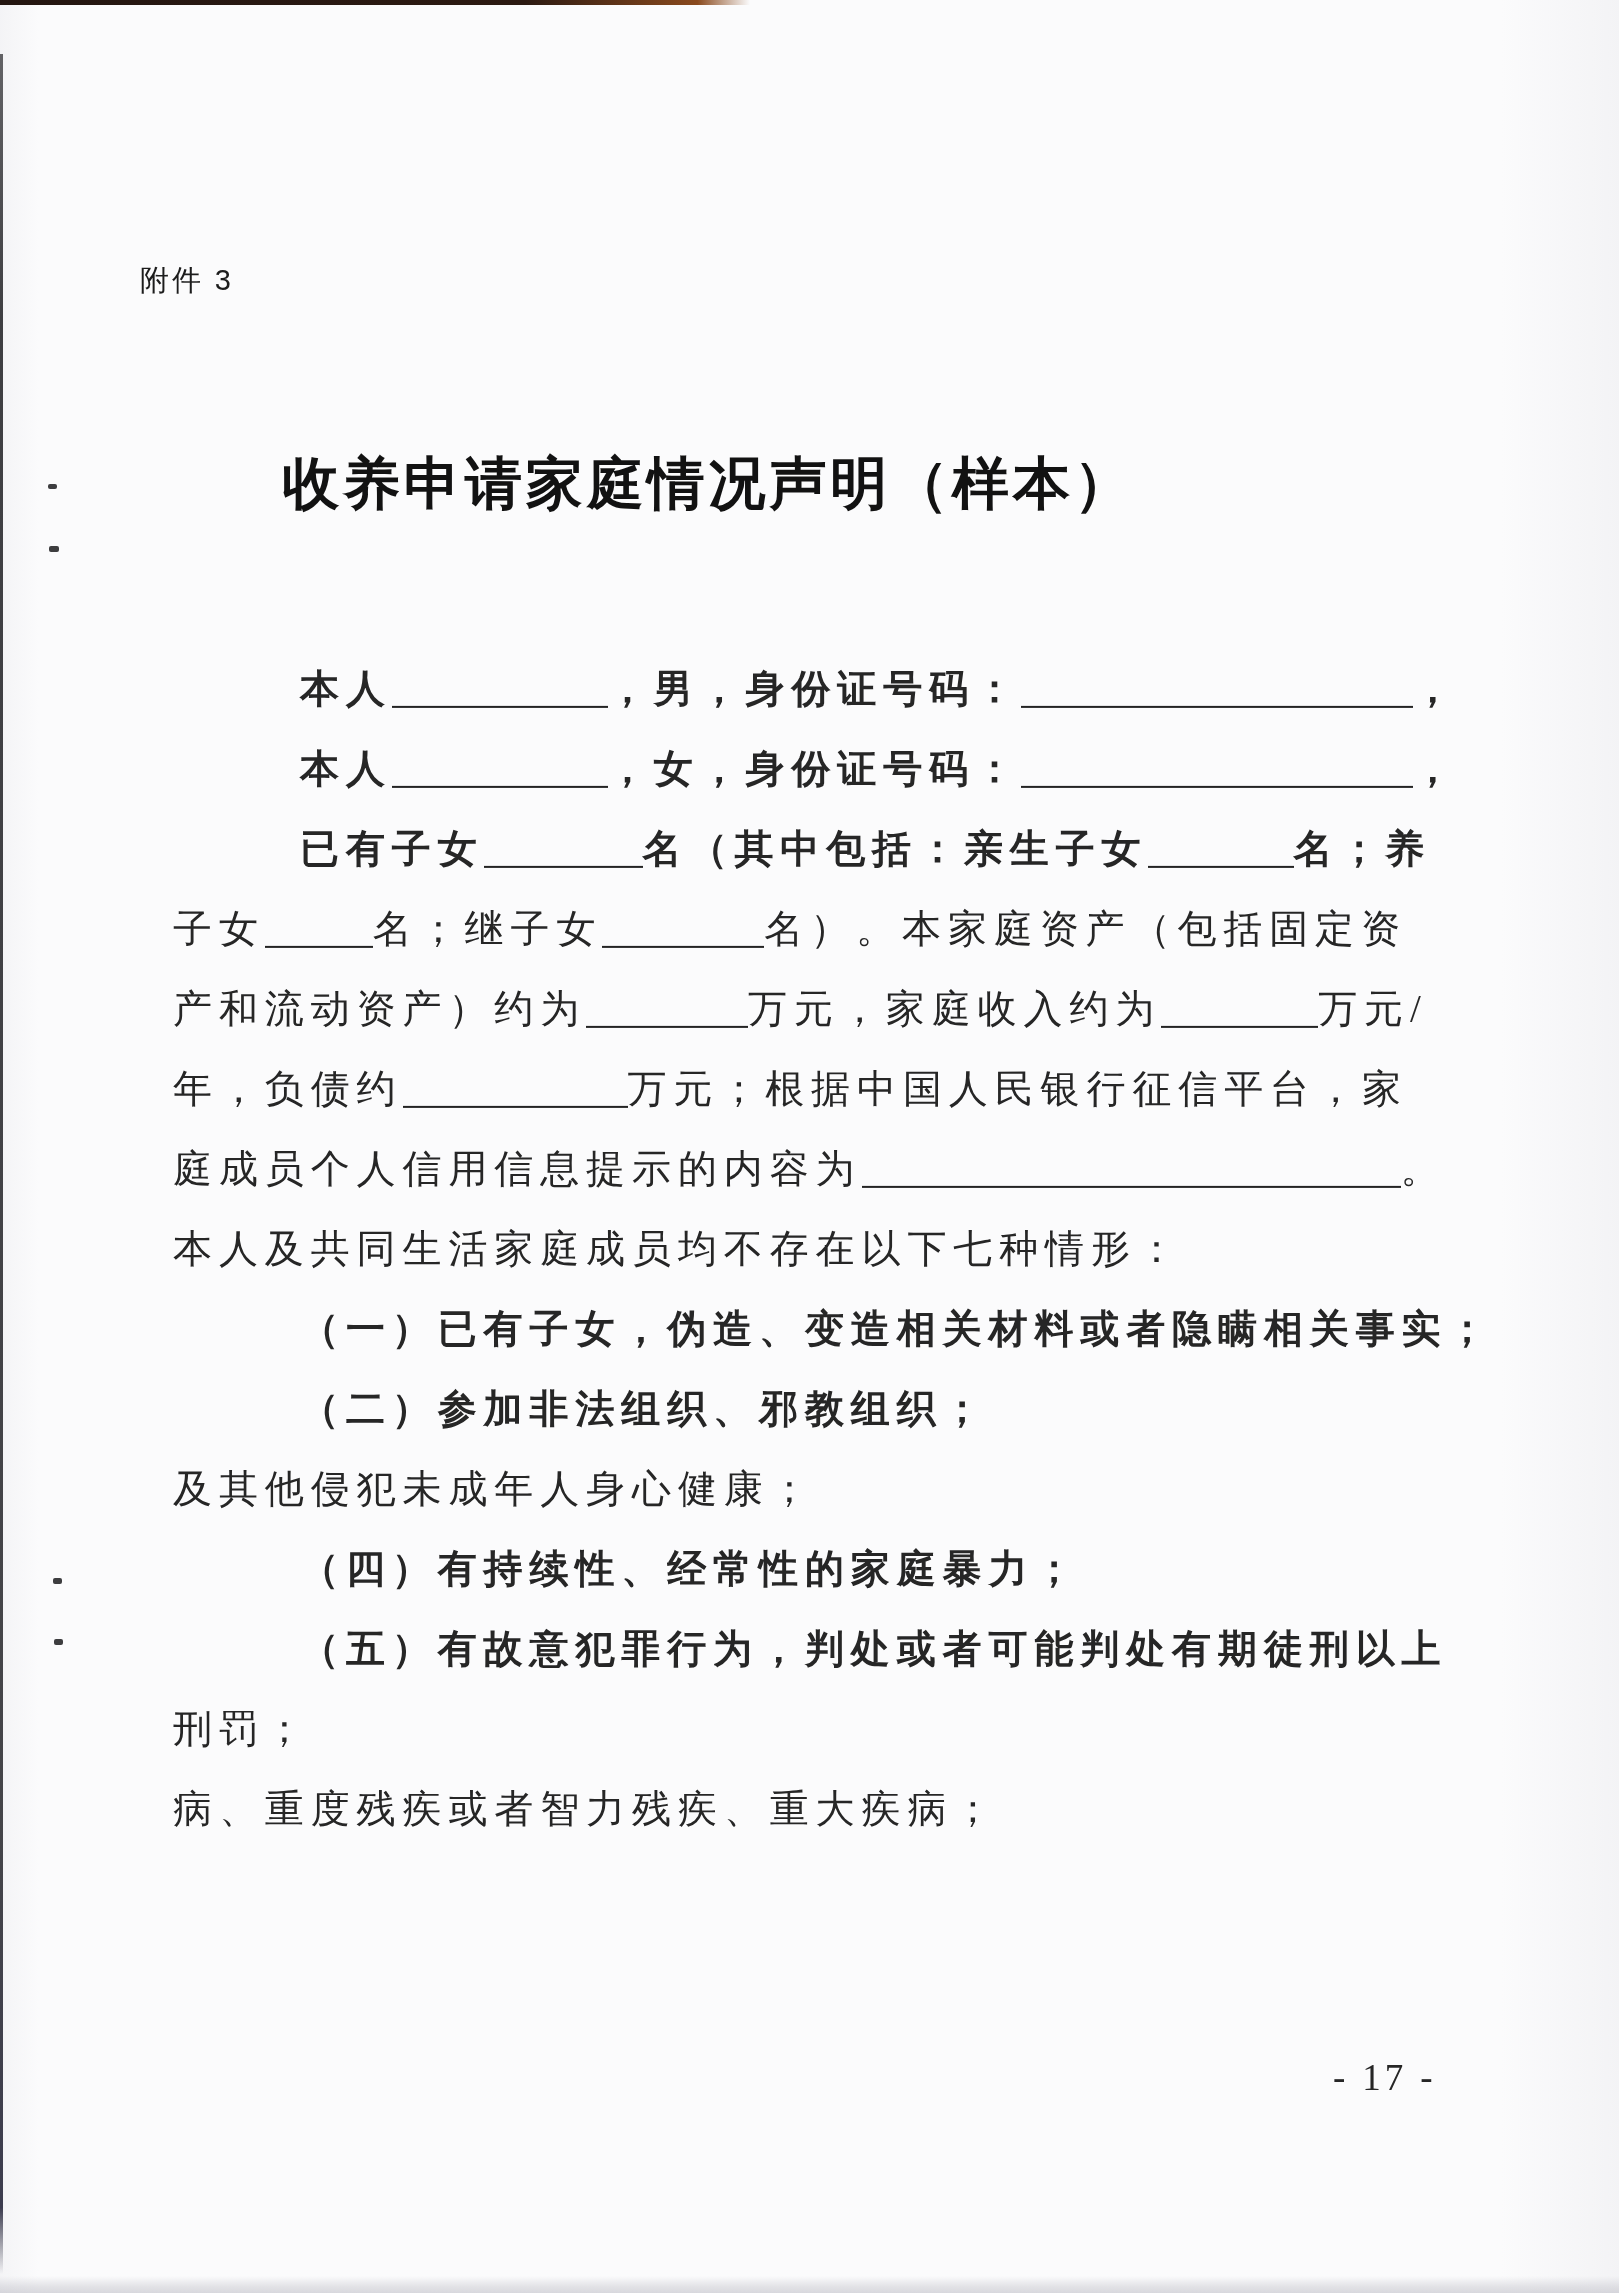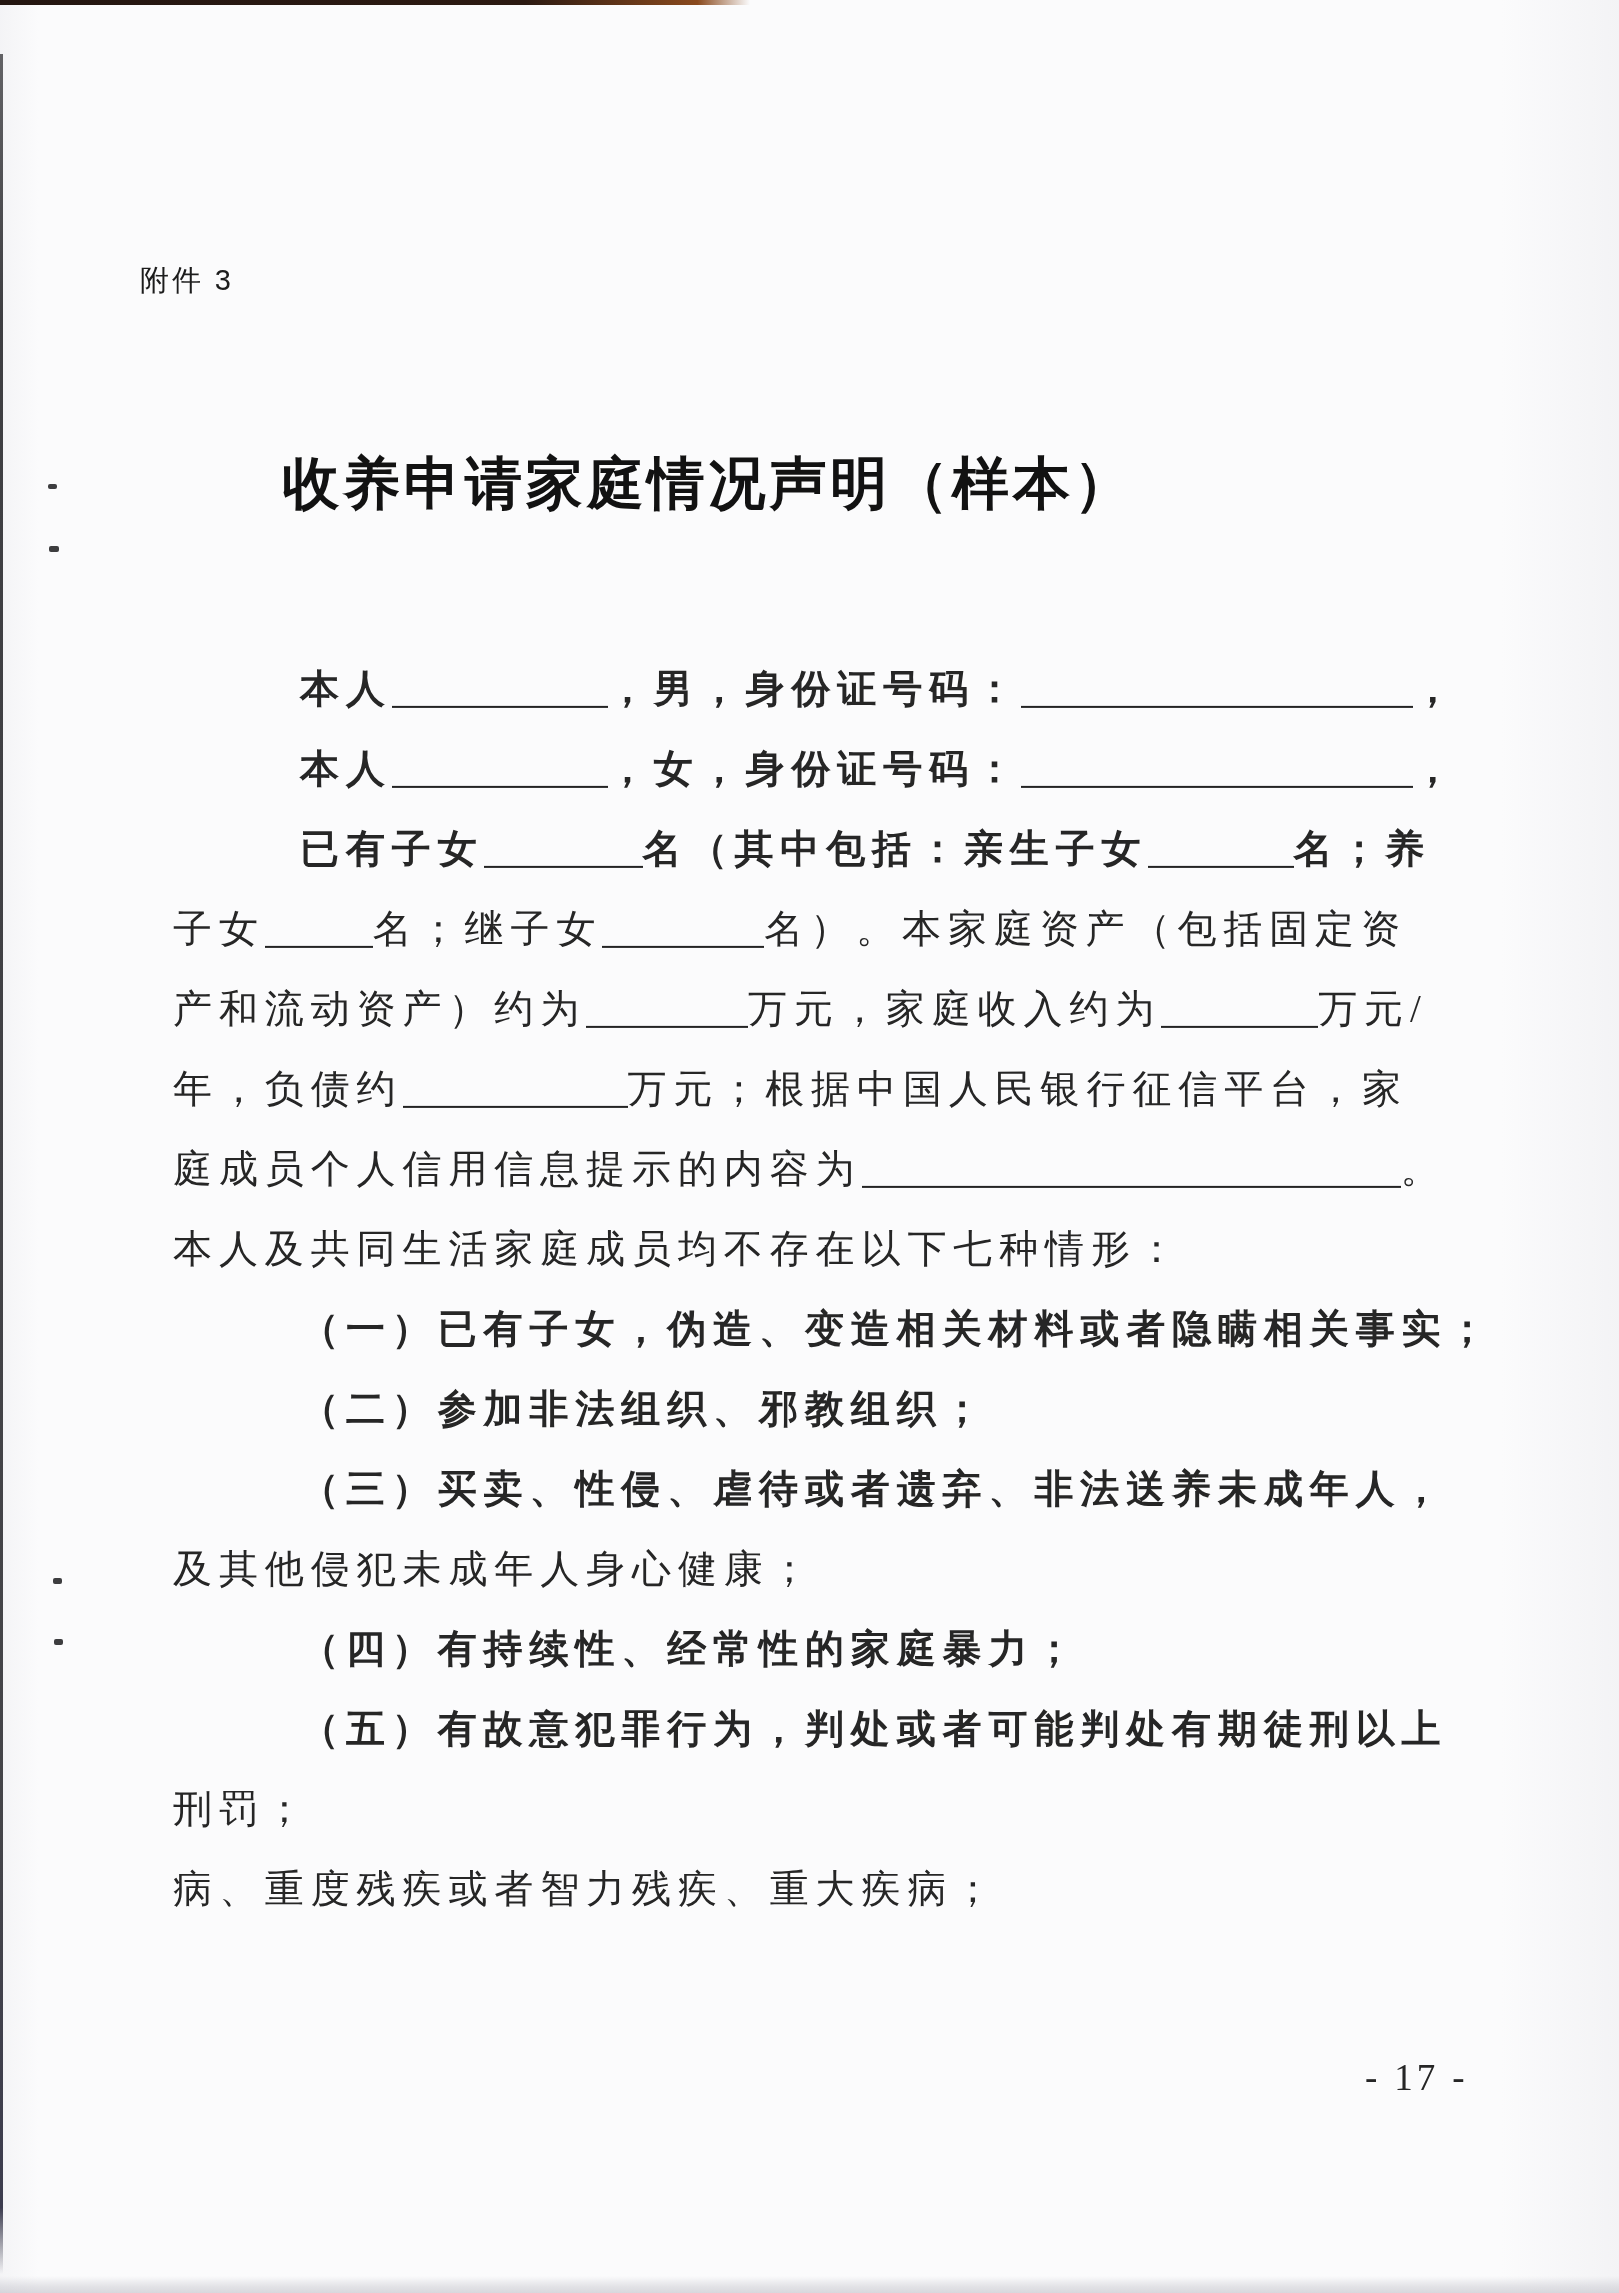--- a/index.html
+++ b/index.html
@@ -49,21 +49,21 @@
   }
   .line{height:80px;line-height:80px;white-space:nowrap;}
   .line.indent{padding-left:127px;font-weight:bold;}
   .blank{
     display:inline-block;height:33px;
     border-bottom:2.9px solid #242424;
     transform:translateY(5.9px);
   }
   .page-number{
     position:absolute;left:1333px;top:2056px;
-    font-size:37px;color:#262626;letter-spacing:3.9px;margin-left:32px;
+    font-size:37px;color:#262626;letter-spacing:3.9px;
   }
 </style>
 </head>
 <body>
 
 <div class="page-shade"></div>
 <div class="edge-top"></div>
 <div class="edge-left"></div>
 <div class="edge-bottom"></div>
 <div class="speck s1"></div>
@@ -79,21 +79,20 @@
     <div class="line indent"><span class="seg">本人</span><span class="blank" style="width: 216px;"></span><span class="seg">，男，身份证号码：</span><span class="blank" style="width: 392px;"></span><span class="seg">，</span></div>
     <div class="line indent"><span class="seg">本人</span><span class="blank" style="width: 216px;"></span><span class="seg">，女，身份证号码：</span><span class="blank" style="width: 392px;"></span><span class="seg">，</span></div>
     <div class="line indent"><span class="seg">已有子女</span><span class="blank" style="width: 159px;"></span><span class="seg">名（其中包括：亲生子女</span><span class="blank" style="width: 146px;"></span><span class="seg">名；养</span></div>
     <div class="line"><span class="seg">子女</span><span class="blank" style="width: 108px;"></span><span class="seg">名；继子女</span><span class="blank" style="width: 162px;"></span><span class="seg">名）。本家庭资产（包括固定资</span></div>
     <div class="line"><span class="seg">产和流动资产）约为</span><span class="blank" style="width: 162px;"></span><span class="seg">万元，家庭收入约为</span><span class="blank" style="width: 157px;"></span><span class="seg">万元/</span></div>
     <div class="line"><span class="seg">年，负债约</span><span class="blank" style="width: 225px;"></span><span class="seg">万元；根据中国人民银行征信平台，家</span></div>
     <div class="line"><span class="seg">庭成员个人信用信息提示的内容为</span><span class="blank" style="width: 539px;"></span><span class="seg">。</span></div>
     <div class="line"><span class="seg">本人及共同生活家庭成员均不存在以下七种情形：</span></div>
     <div class="line indent"><span class="seg">（一）已有子女，伪造、变造相关材料或者隐瞒相关事实；</span></div>
     <div class="line indent"><span class="seg">（二）参加非法组织、邪教组织；</span></div>
-    <div class="line indent"><span class="seg">（三）买卖、性侵、虐待或者遗弃、非法送养未成年人，</span></div>
     <div class="line"><span class="seg">及其他侵犯未成年人身心健康；</span></div>
     <div class="line indent"><span class="seg">（四）有持续性、经常性的家庭暴力；</span></div>
     <div class="line indent"><span class="seg">（五）有故意犯罪行为，判处或者可能判处有期徒刑以上</span></div>
     <div class="line"><span class="seg">刑罚；</span></div>
     <div class="line"><span class="seg">病、重度残疾或者智力残疾、重大疾病；</span></div>
   </div>
 
 <div class="page-number">- 17 -</div>
 
 

